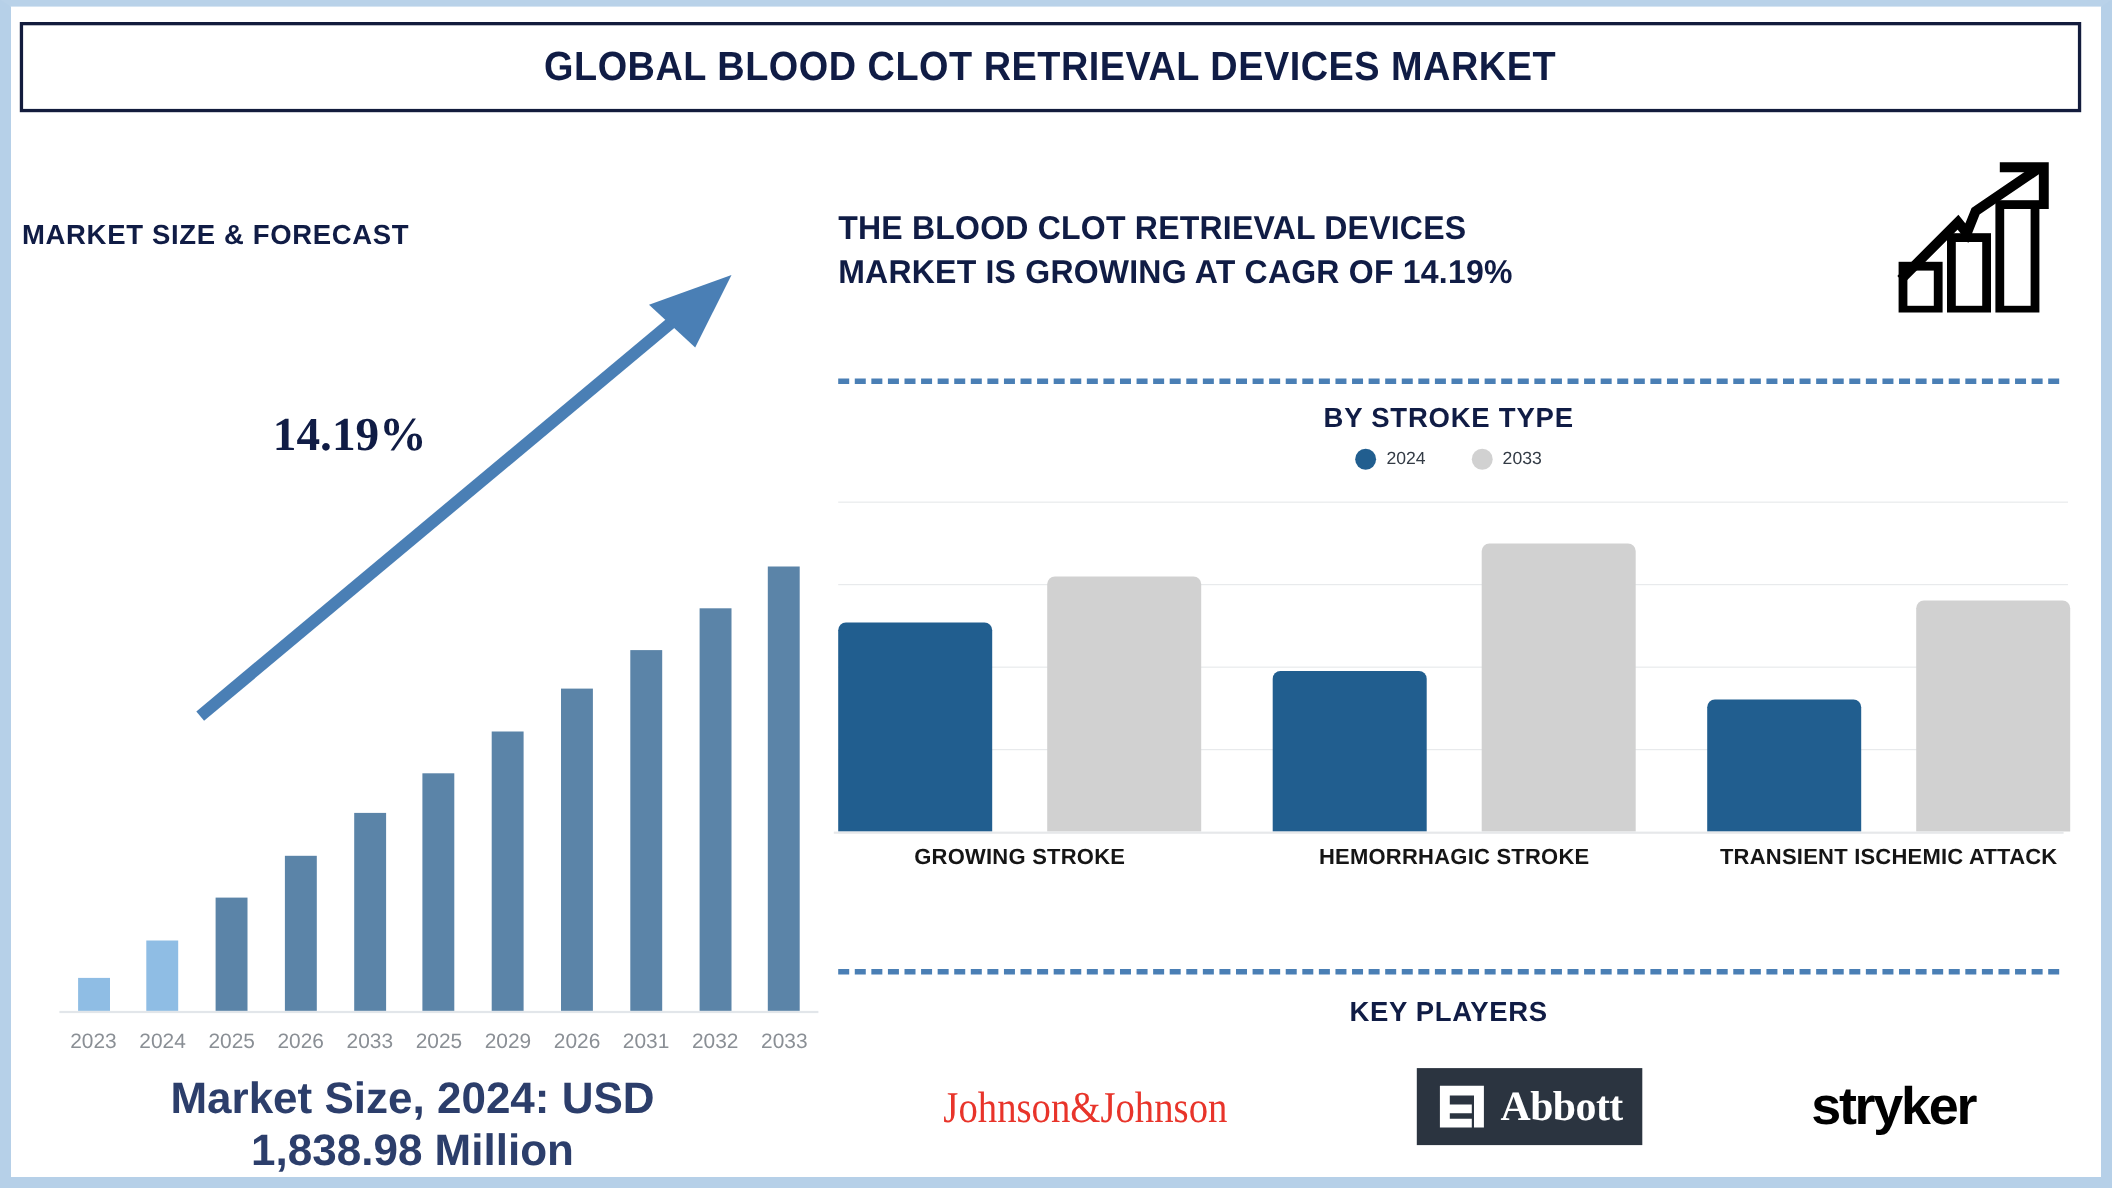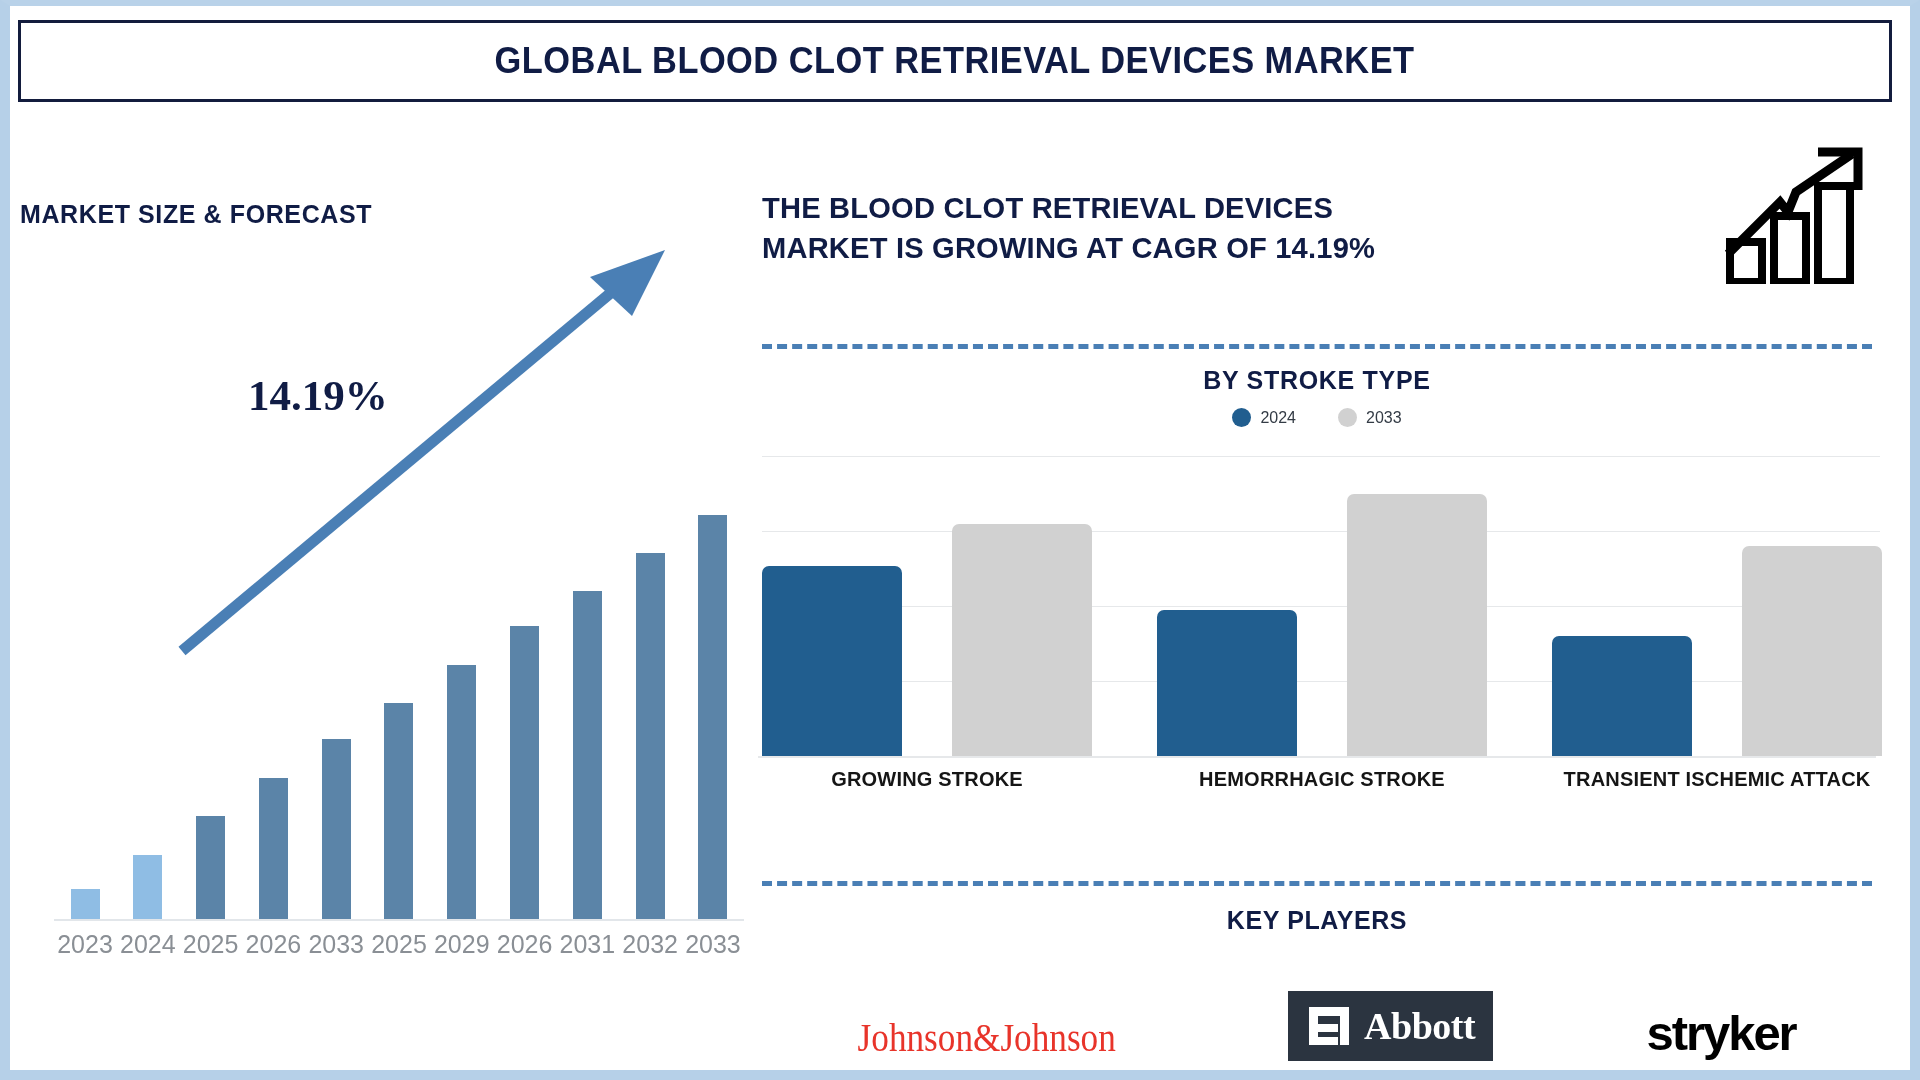--- a/index.html
+++ b/index.html
@@ -56,21 +56,21 @@
   .lbar.light { background:#8fbde4; }
   #left-axis {
     position:absolute; left:0; bottom:40px; width:690px; height:2px;
     background:#e2e6ea;
   }
   #left-years {
     position:absolute; left:0; bottom:2px; width:690px;
     display:flex; justify-content:space-between;
   }
   .lyear {
-    width:62px; text-align:center; font-size:25px;
+    width:62px; text-align:center; font-size:19px;
     color:#8a8f95; font-weight:500;
   }
   #market-size-text {
     position:absolute; left:10px; top:860px; width:690px;
     text-align:center; font-size:40px; font-weight:bold;
     color:#2c3e6b; line-height:1.18;
     font-family:"Liberation Sans","Liberation Sans",sans-serif;
   }
   
   #right-panel { position:absolute; left:748px; top:110px; width:1162px; height:955px; }
@@ -126,21 +126,21 @@
     color:#151515; letter-spacing:.2px;
     font-family:"Liberation Sans Narrow","Liberation Sans",sans-serif;
   }
   #key-players-heading {
     position:absolute; left:4px; top:790px; width:1110px;
     text-align:center; font-size:25px; font-weight:bold; color:#101c45;
     letter-spacing:.6px;
   }
   #logos {
     position:absolute; left:4px; top:835px; width:1110px; height:110px;
-    display:flex; align-items:flex-end; justify-content:space-around;
+    display:flex; align-items:center; justify-content:space-around;
   }
   #logo-jnj {
     font-family:"Liberation Serif", serif;
     font-size:40px; color:#e8342a; white-space:nowrap;
     transform:scaleX(.88);
   }
   #logo-abbott {
     background:#2b3440; padding:12px 18px;
     display:flex; align-items:center; gap:12px;
   }
@@ -220,20 +220,24 @@
         <div class="lyear">2033</div>
         <div class="lyear">2025</div>
         <div class="lyear">2029</div>
         <div class="lyear">2026</div>
         <div class="lyear">2031</div>
         <div class="lyear">2032</div>
         <div class="lyear">2033</div>
       </div>
     </div>
 
+    <div id="market-size-text">
+      <div>Market Size, 2024: USD</div>
+      <div>1,838.98 Million</div>
+    </div>
   </div>
 
   <div id="right-panel">
 
     <div id="cagr-statement">
       <div>THE BLOOD CLOT RETRIEVAL DEVICES</div>
       <div>MARKET IS GROWING AT CAGR OF 14.19%</div>
     </div>
 
     <svg id="growth-icon" viewBox="0 0 150 140">

